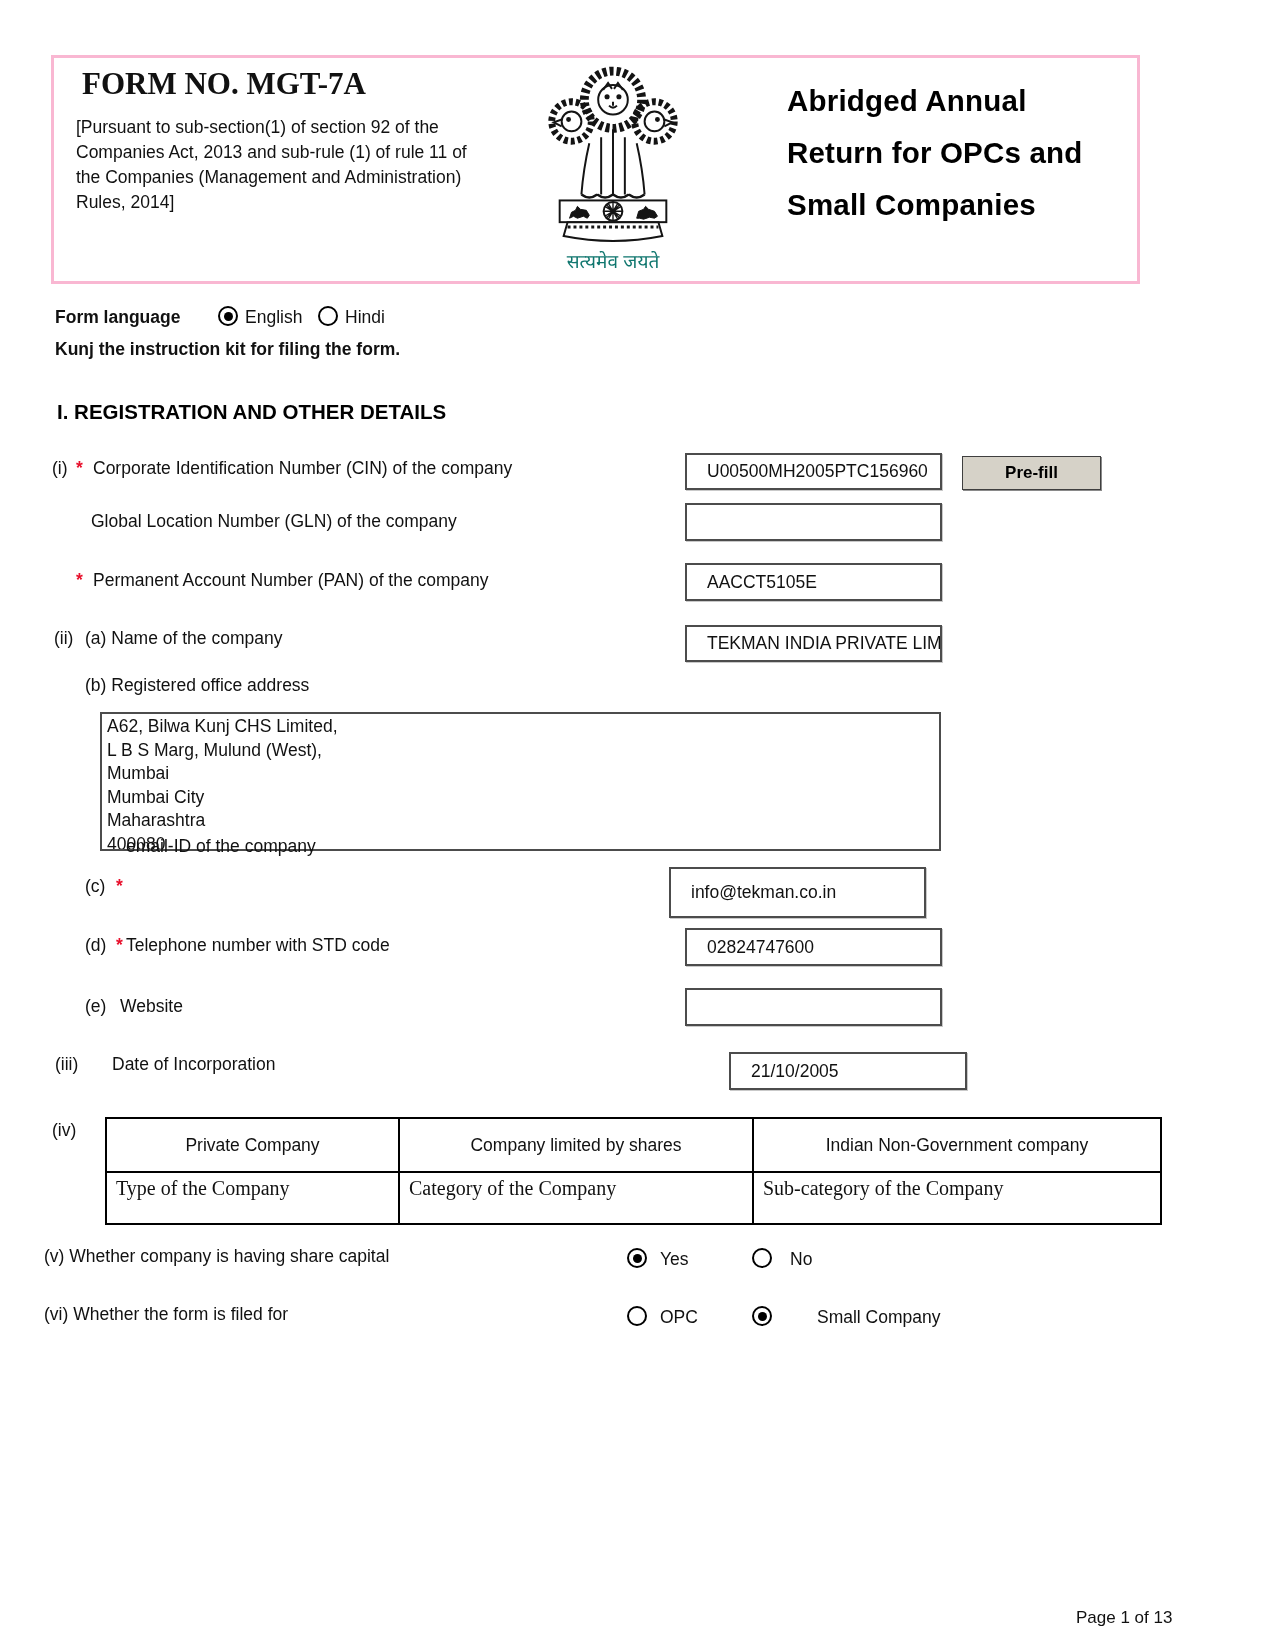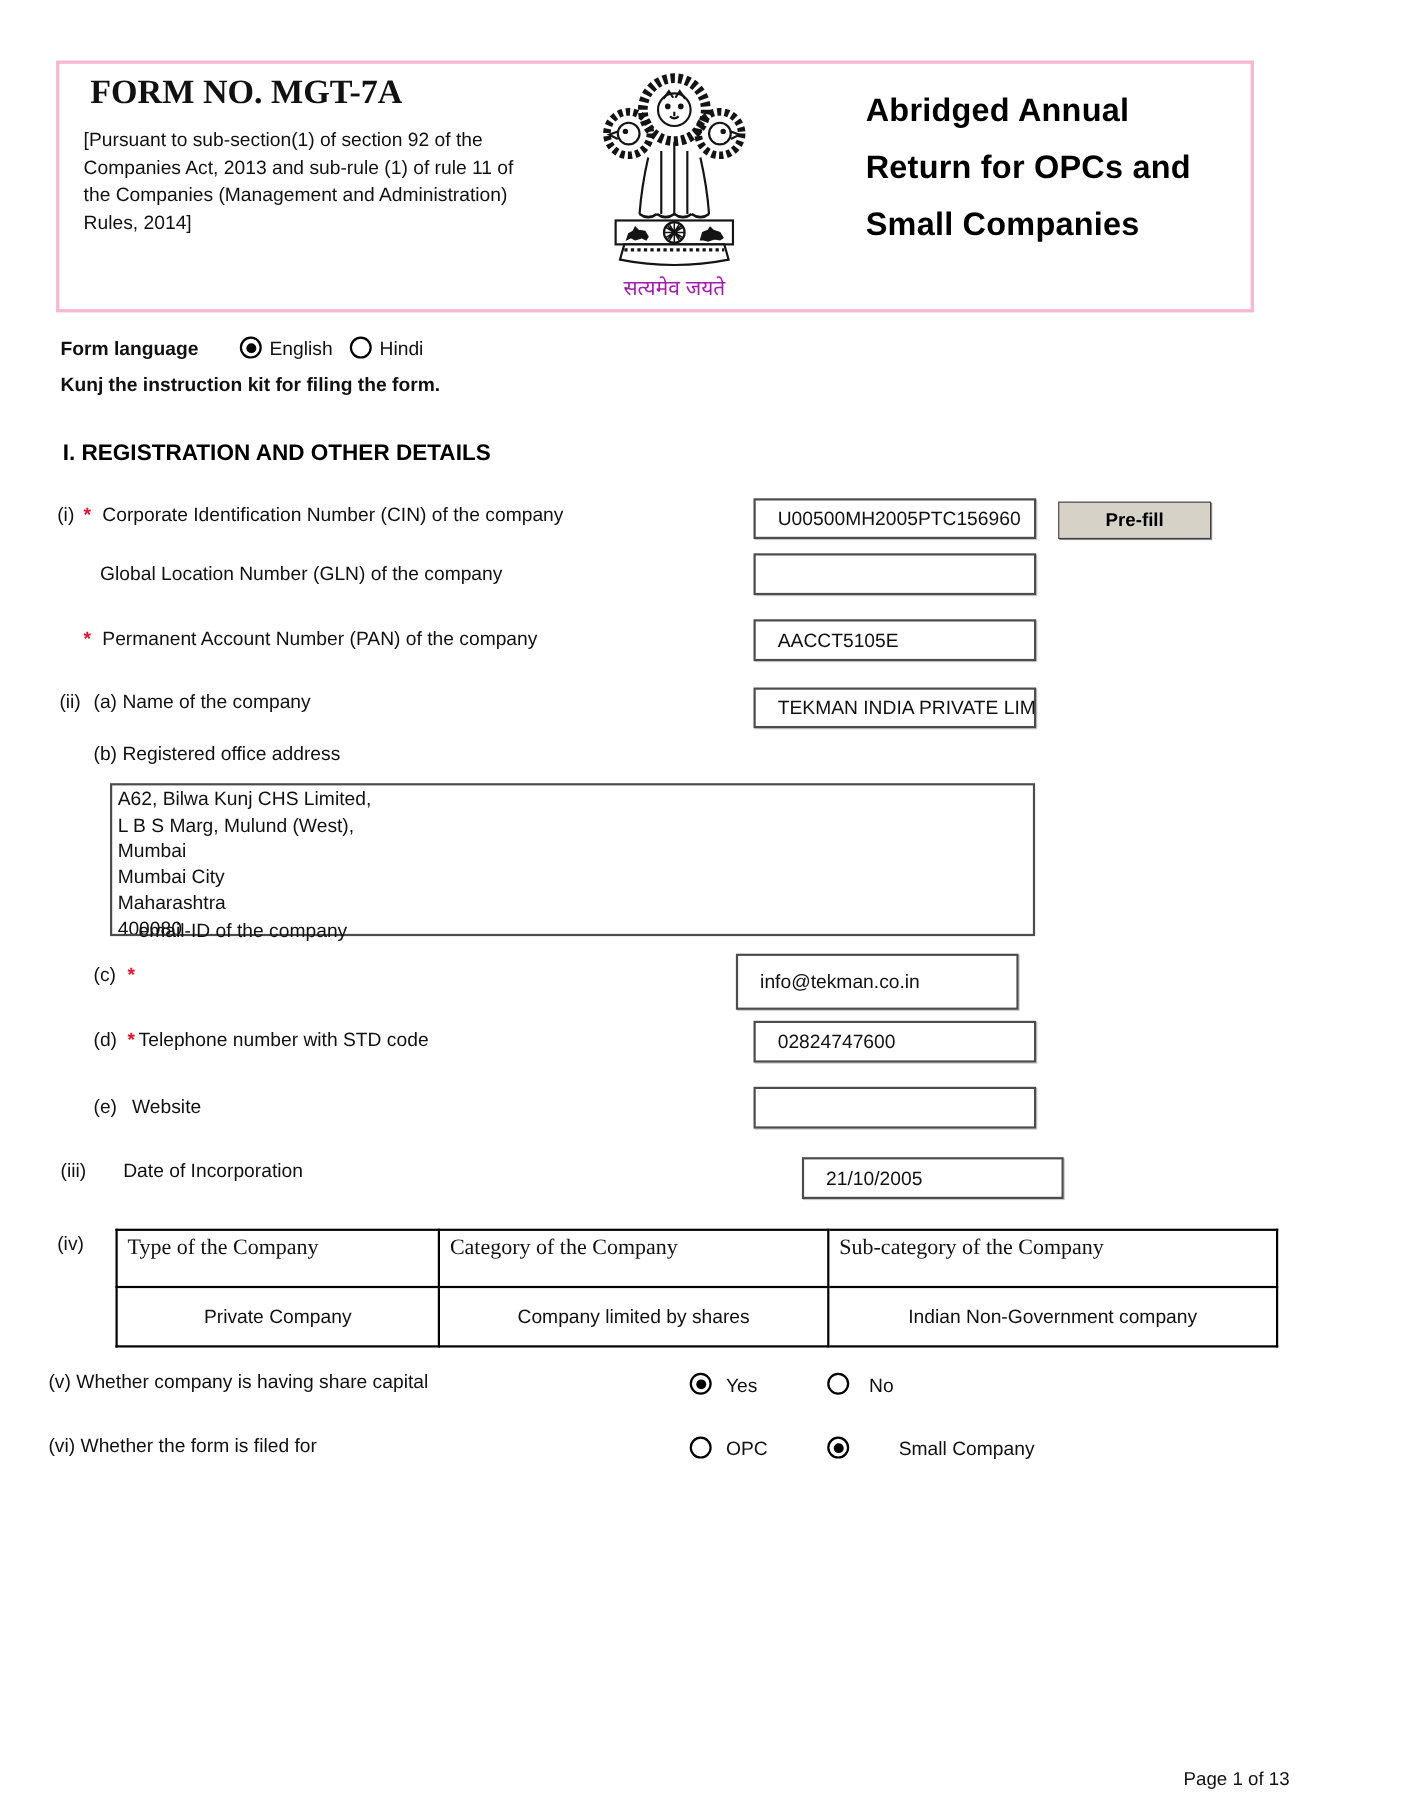--- a/index.html
+++ b/index.html
@@ -16,21 +16,21 @@
   .form-no {
     position:absolute; left:28px; top:8px;
     font-family:"Liberation Serif", serif; font-weight:700; font-size:31px; color:#111;
   }
   .pursuant {
     position:absolute; left:22px; top:57px; width:392px;
     font-size:17.5px; line-height:25px; color:#111;
   }
   .emblem-wrap { position:absolute; left:470px; top:2px; width:178px; height:220px; }
   .emblem-wrap svg { display:block; margin:0 auto; }
-  .emblem-caption { text-align:center; font-size:19px; margin-top:-4px; color:#a21caf; }
+  .emblem-caption { text-align:center; font-size:19px; margin-top:-4px; color:#0f766e; }
   .header-title {
     position:absolute; left:733px; top:17px; width:330px;
     font-weight:700; font-size:29.5px; line-height:52px; color:#000; letter-spacing:0.2px;
   }
   
   .lbl  { position:absolute; font-size:17.5px; color:#111; white-space:nowrap; }
   .bold { font-weight:700; }
   .ast  { color:#e8112d; font-weight:700; }
   .section-heading { position:absolute; left:57px; top:400px; font-weight:700; font-size:20.5px; color:#000; }
   
@@ -199,28 +199,28 @@
 
   <div class="lbl" style="left:52px; top:1120px;">(iv)</div>
   <table class="co-table">
     <colgroup>
         <col style="width:293px">
         <col style="width:354px">
         <col style="width:408px">
       </colgroup>
     <tbody>
         <tr>
+      <td>Private Company</td>
+      <td>Company limited by shares</td>
+      <td>Indian Non-Government company</td>
+    </tr>
+    <tr>
       <th>Type of the Company</th>
       <th>Category of the Company</th>
       <th>Sub-category of the Company</th>
-    </tr>
-    <tr>
-      <td>Private Company</td>
-      <td>Company limited by shares</td>
-      <td>Indian Non-Government company</td>
     </tr>
   </tbody>
     </table>
 
   <div class="lbl" style="left:44px; top:1246px;"><span>(v)</span> <span>Whether company is having share capital</span></div>
   <div class="radio checked" style="left:627px; top:1248px;"></div>
   <div class="lbl" style="left:660px; top:1249px;">Yes</div>
   <div class="radio" style="left:752px; top:1248px;"></div>
   <div class="lbl" style="left:790px; top:1249px;">No</div>
 

